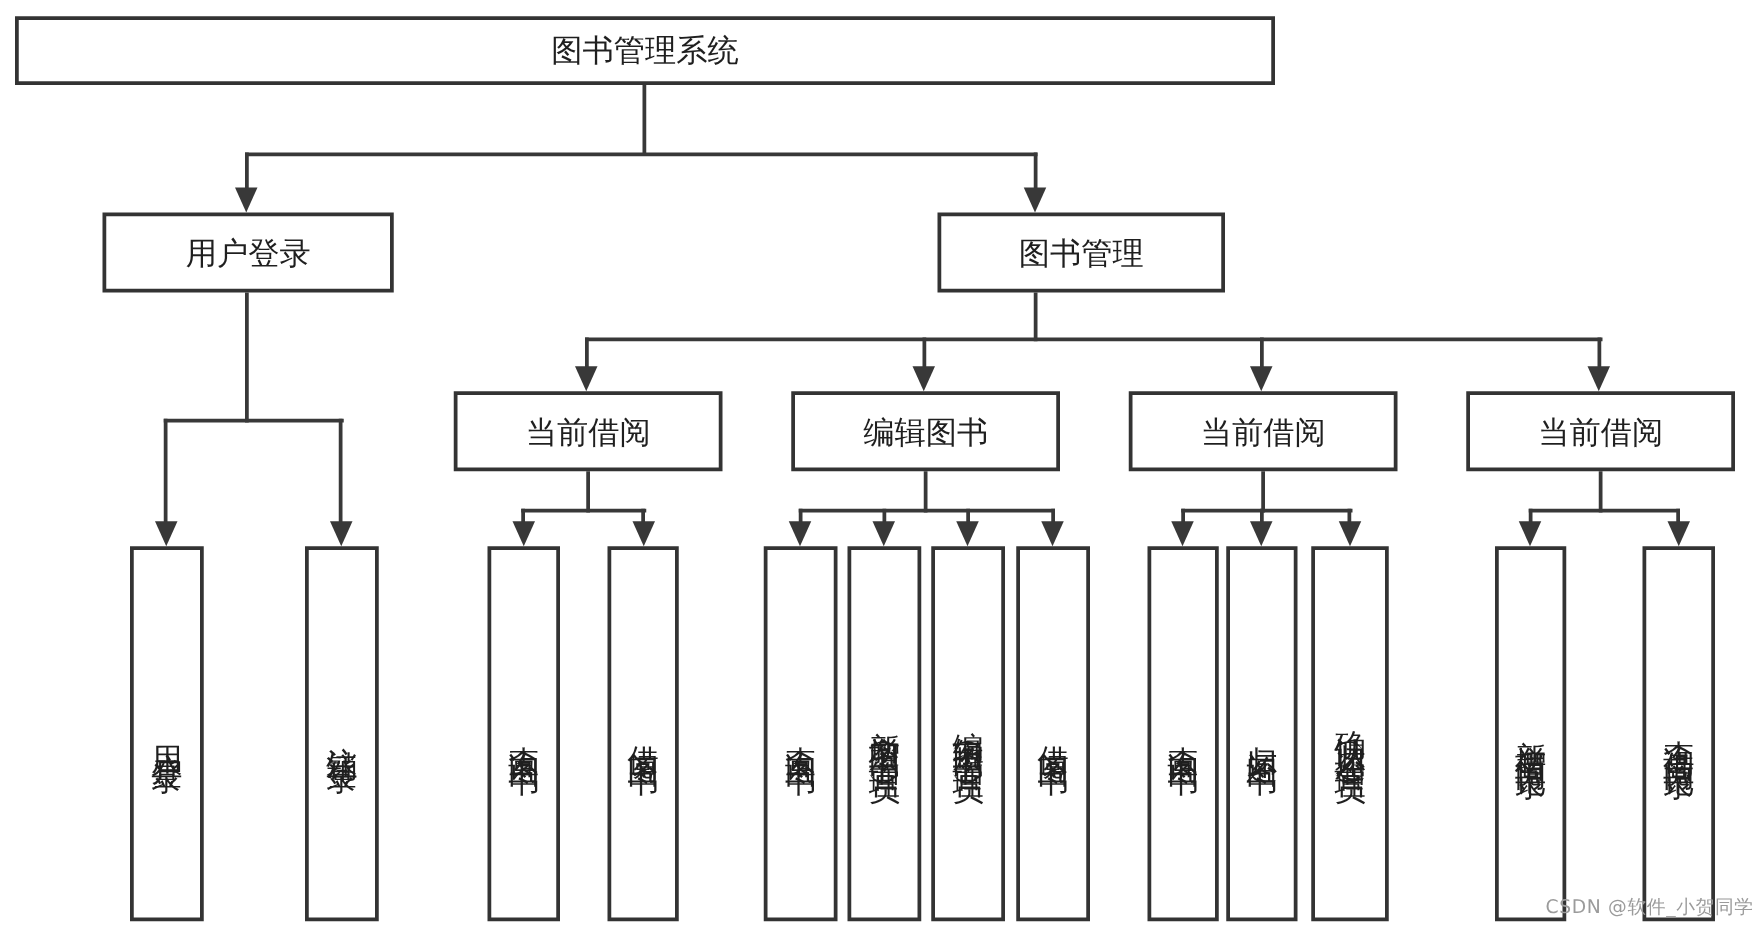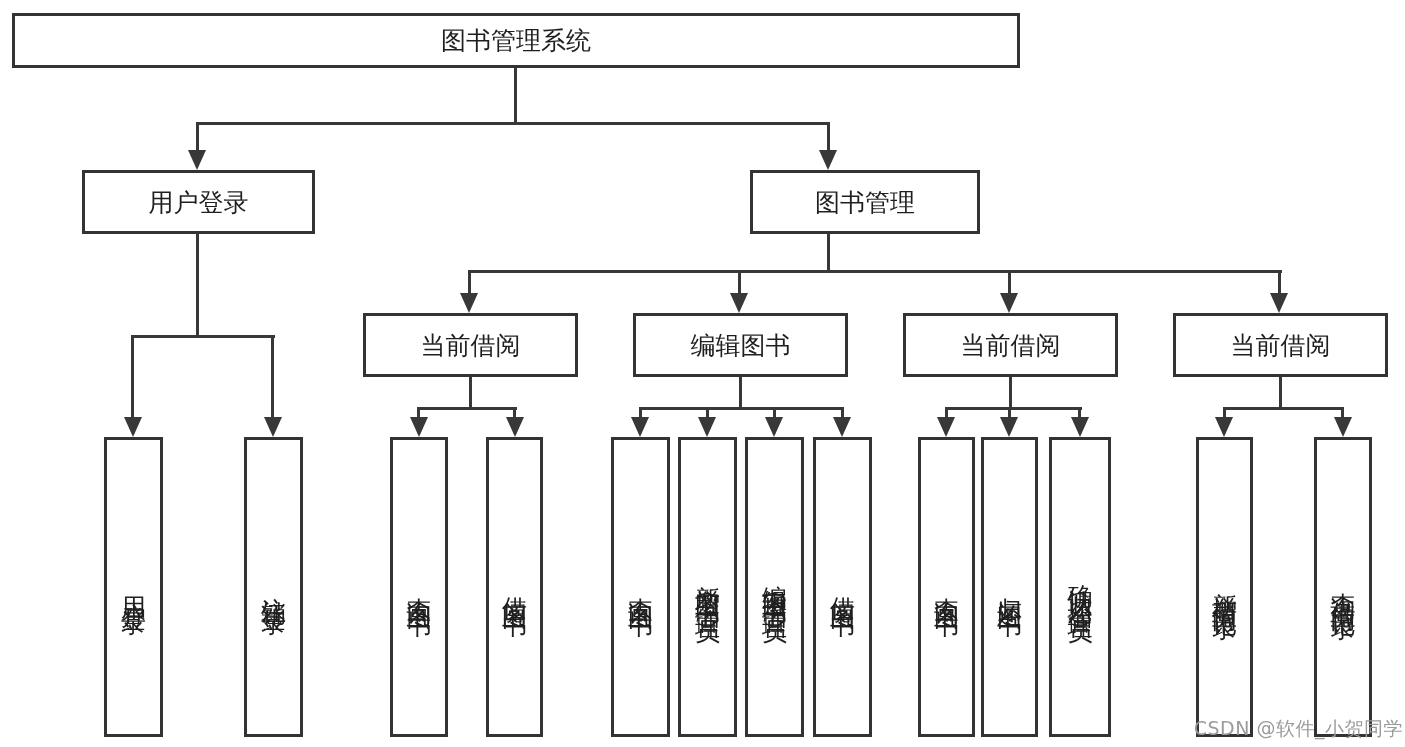--- a/index.html
+++ b/index.html
@@ -38,21 +38,21 @@
   .ln{position:absolute;background:var(--line);}
   .ah{
     position:absolute;width:0;height:0;
     border-left:9px solid transparent;
     border-right:9px solid transparent;
     border-top:20px solid var(--line);
   }
   .watermark{
     position:absolute;
     top:716px;right:2px;
-    font-size:19px;
+    font-size:15px;
     color:var(--watermark);
     letter-spacing:0.5px;
     z-index:5;
     white-space:nowrap;
   }
 </style>
 </head>
 <body>
 
 <div id="canvas">

